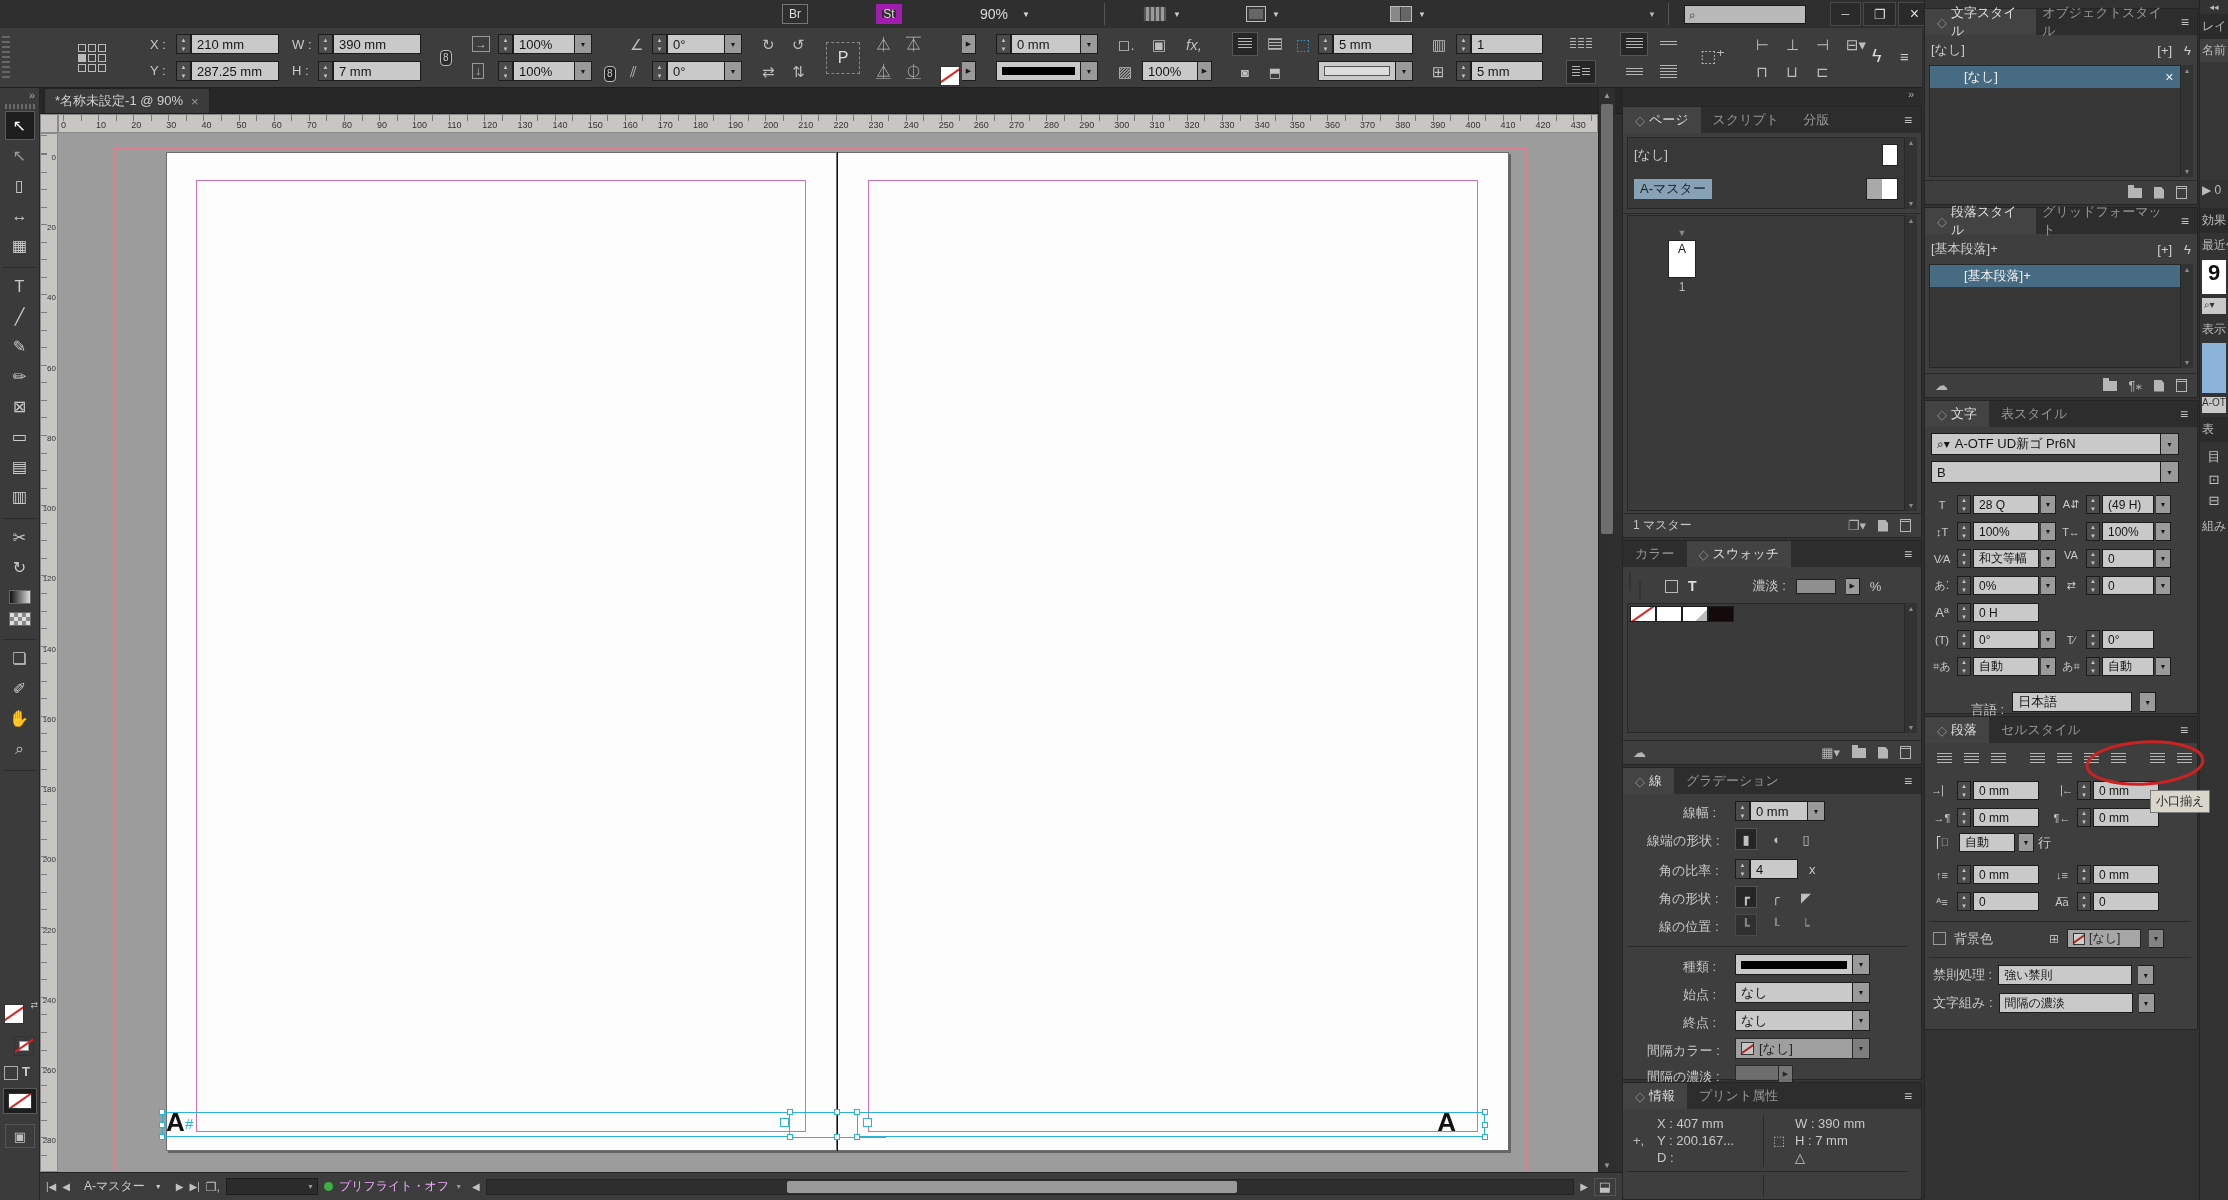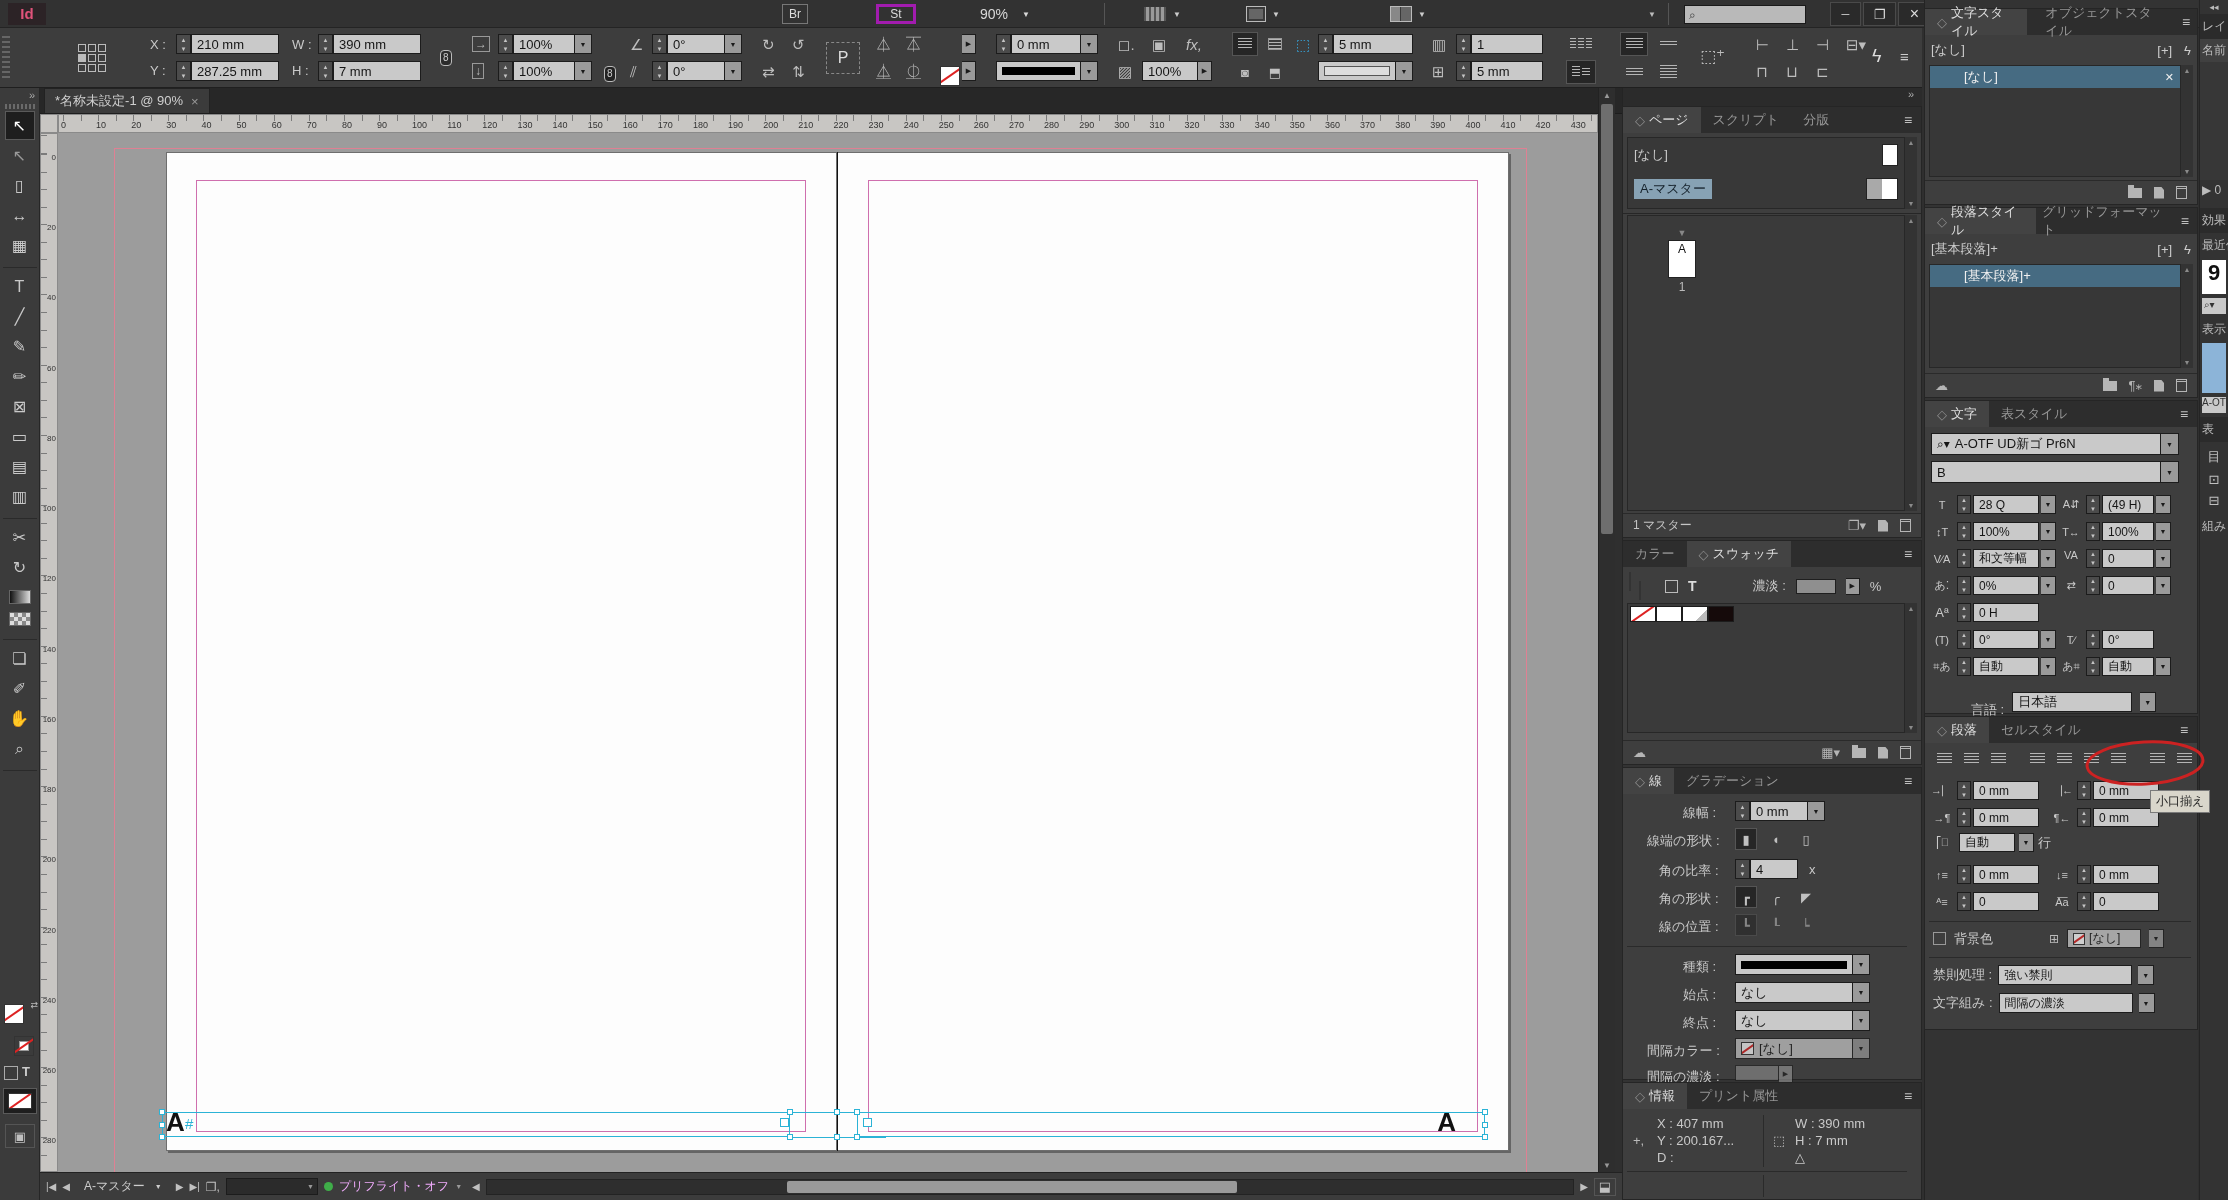--- a/index.html
+++ b/index.html
@@ -74,36 +74,22 @@
           color:#cfcfcf; font-size:13px; padding:0 10px; height:25px; }
 
   .tip { position:absolute; background:#d9d6cb; color:#222; border:1px solid #7a7a7a; font-size:12px;
          padding:2px 5px; white-space:nowrap; z-index:51; }
 </style>
 </head>
 <body>
 
 <div id="app">
 
-  <div class="abs" style="left:0;top:0;width:2228px;height:28px;background:#323232;border-bottom:1px solid #242424;display:flex;align-items:center;">
-    <div style="width:38px;height:22px;margin:0 14px 0 8px;background:#2c2326;color:#e0537a;font-weight:bold;font-size:15px;display:flex;align-items:center;justify-content:center;">Id</div>
-    <div style="display:flex;gap:0;">
-        <span class="lbl" style="padding:0 14px;font-size:14px;"></span>
-        <span class="lbl" style="padding:0 14px;font-size:14px;"></span>
-        <span class="lbl" style="padding:0 14px;font-size:14px;"></span>
-        <span class="lbl" style="padding:0 14px;font-size:14px;"></span>
-        <span class="lbl" style="padding:0 14px;font-size:14px;"></span>
-        <span class="lbl" style="padding:0 14px;font-size:14px;"></span>
-        <span class="lbl" style="padding:0 14px;font-size:14px;"></span>
-        <span class="lbl" style="padding:0 14px;font-size:14px;"></span>
-        <span class="lbl" style="padding:0 14px;font-size:14px;"></span>
-      </div>
-  </div>
   <div class="abs" style="left:782;left:782px;top:4px;width:26px;height:20px;border:1px solid #777;color:#ddd;font-size:12px;display:flex;align-items:center;justify-content:center;">Br</div>
-  <div class="abs" style="left:876px;top:4px;width:40px;height:20px;border:3px solid #a21caf;color:#ddd;font-size:12px;display:flex;align-items:center;justify-content:center;">St</div>
+  <div class="abs" style="left:876px;top:4px;width:26px;height:20px;border:6px solid #a21caf;color:#ddd;font-size:12px;display:flex;align-items:center;justify-content:center;">St</div>
   <div class="abs" style="left:970px;top:2px;width:100px;height:24px;display:flex;align-items:center;gap:14px;color:#d8d8d8;font-size:14px;padding-left:10px;">
     <span>90%</span>
       <span style="font-size:8px;">▼</span>
   </div>
   <div class="abs" style="left:1104px;top:3px;width:1px;height:22px;background:#555;"></div>
   <div class="abs" style="left:1143px;top:5px;width:58px;height:18px;display:flex;align-items:center;gap:6px;">
     <span style="width:24px;height:16px;background:#9a9a9a;border:1px solid #333;background-image:repeating-linear-gradient(90deg,#555 0 2px,transparent 2px 5px);"></span>
     <span style="font-size:8px;color:#ccc;">▼</span>
   </div>
   <div class="abs" style="left:1246px;top:5px;width:58px;height:18px;display:flex;align-items:center;gap:6px;">
@@ -682,21 +668,21 @@
   </div>
 
   <div class="abs" style="left:1924px;top:0;width:274px;height:1200px;background:#333;border-left:1px solid #242424;"></div>
 
   <div class="panel" style="left:1924px;top:8px;width:274px;height:197px;">
     <div class="ptabs">
       <div class="ptab on">
           <span class="dim">◇</span>
           <span>文字スタイル</span>
         </div>
-      <div class="ptab" style="padding:0 18px;">
+      <div class="ptab" style="padding:0 6px;">
           <span>オブジェクトスタイル</span>
         </div>
       <div class="pmenu">≡</div>
     </div>
     <div class="abs" style="left:6px;top:32px;right:6px;display:flex;align-items:center;color:#ccc;font-size:13px;">
       <span>[なし]</span>
       <span style="margin-left:auto;display:flex;gap:12px;">
         <span>[+]</span>
         <span>ϟ</span>
       </span>

